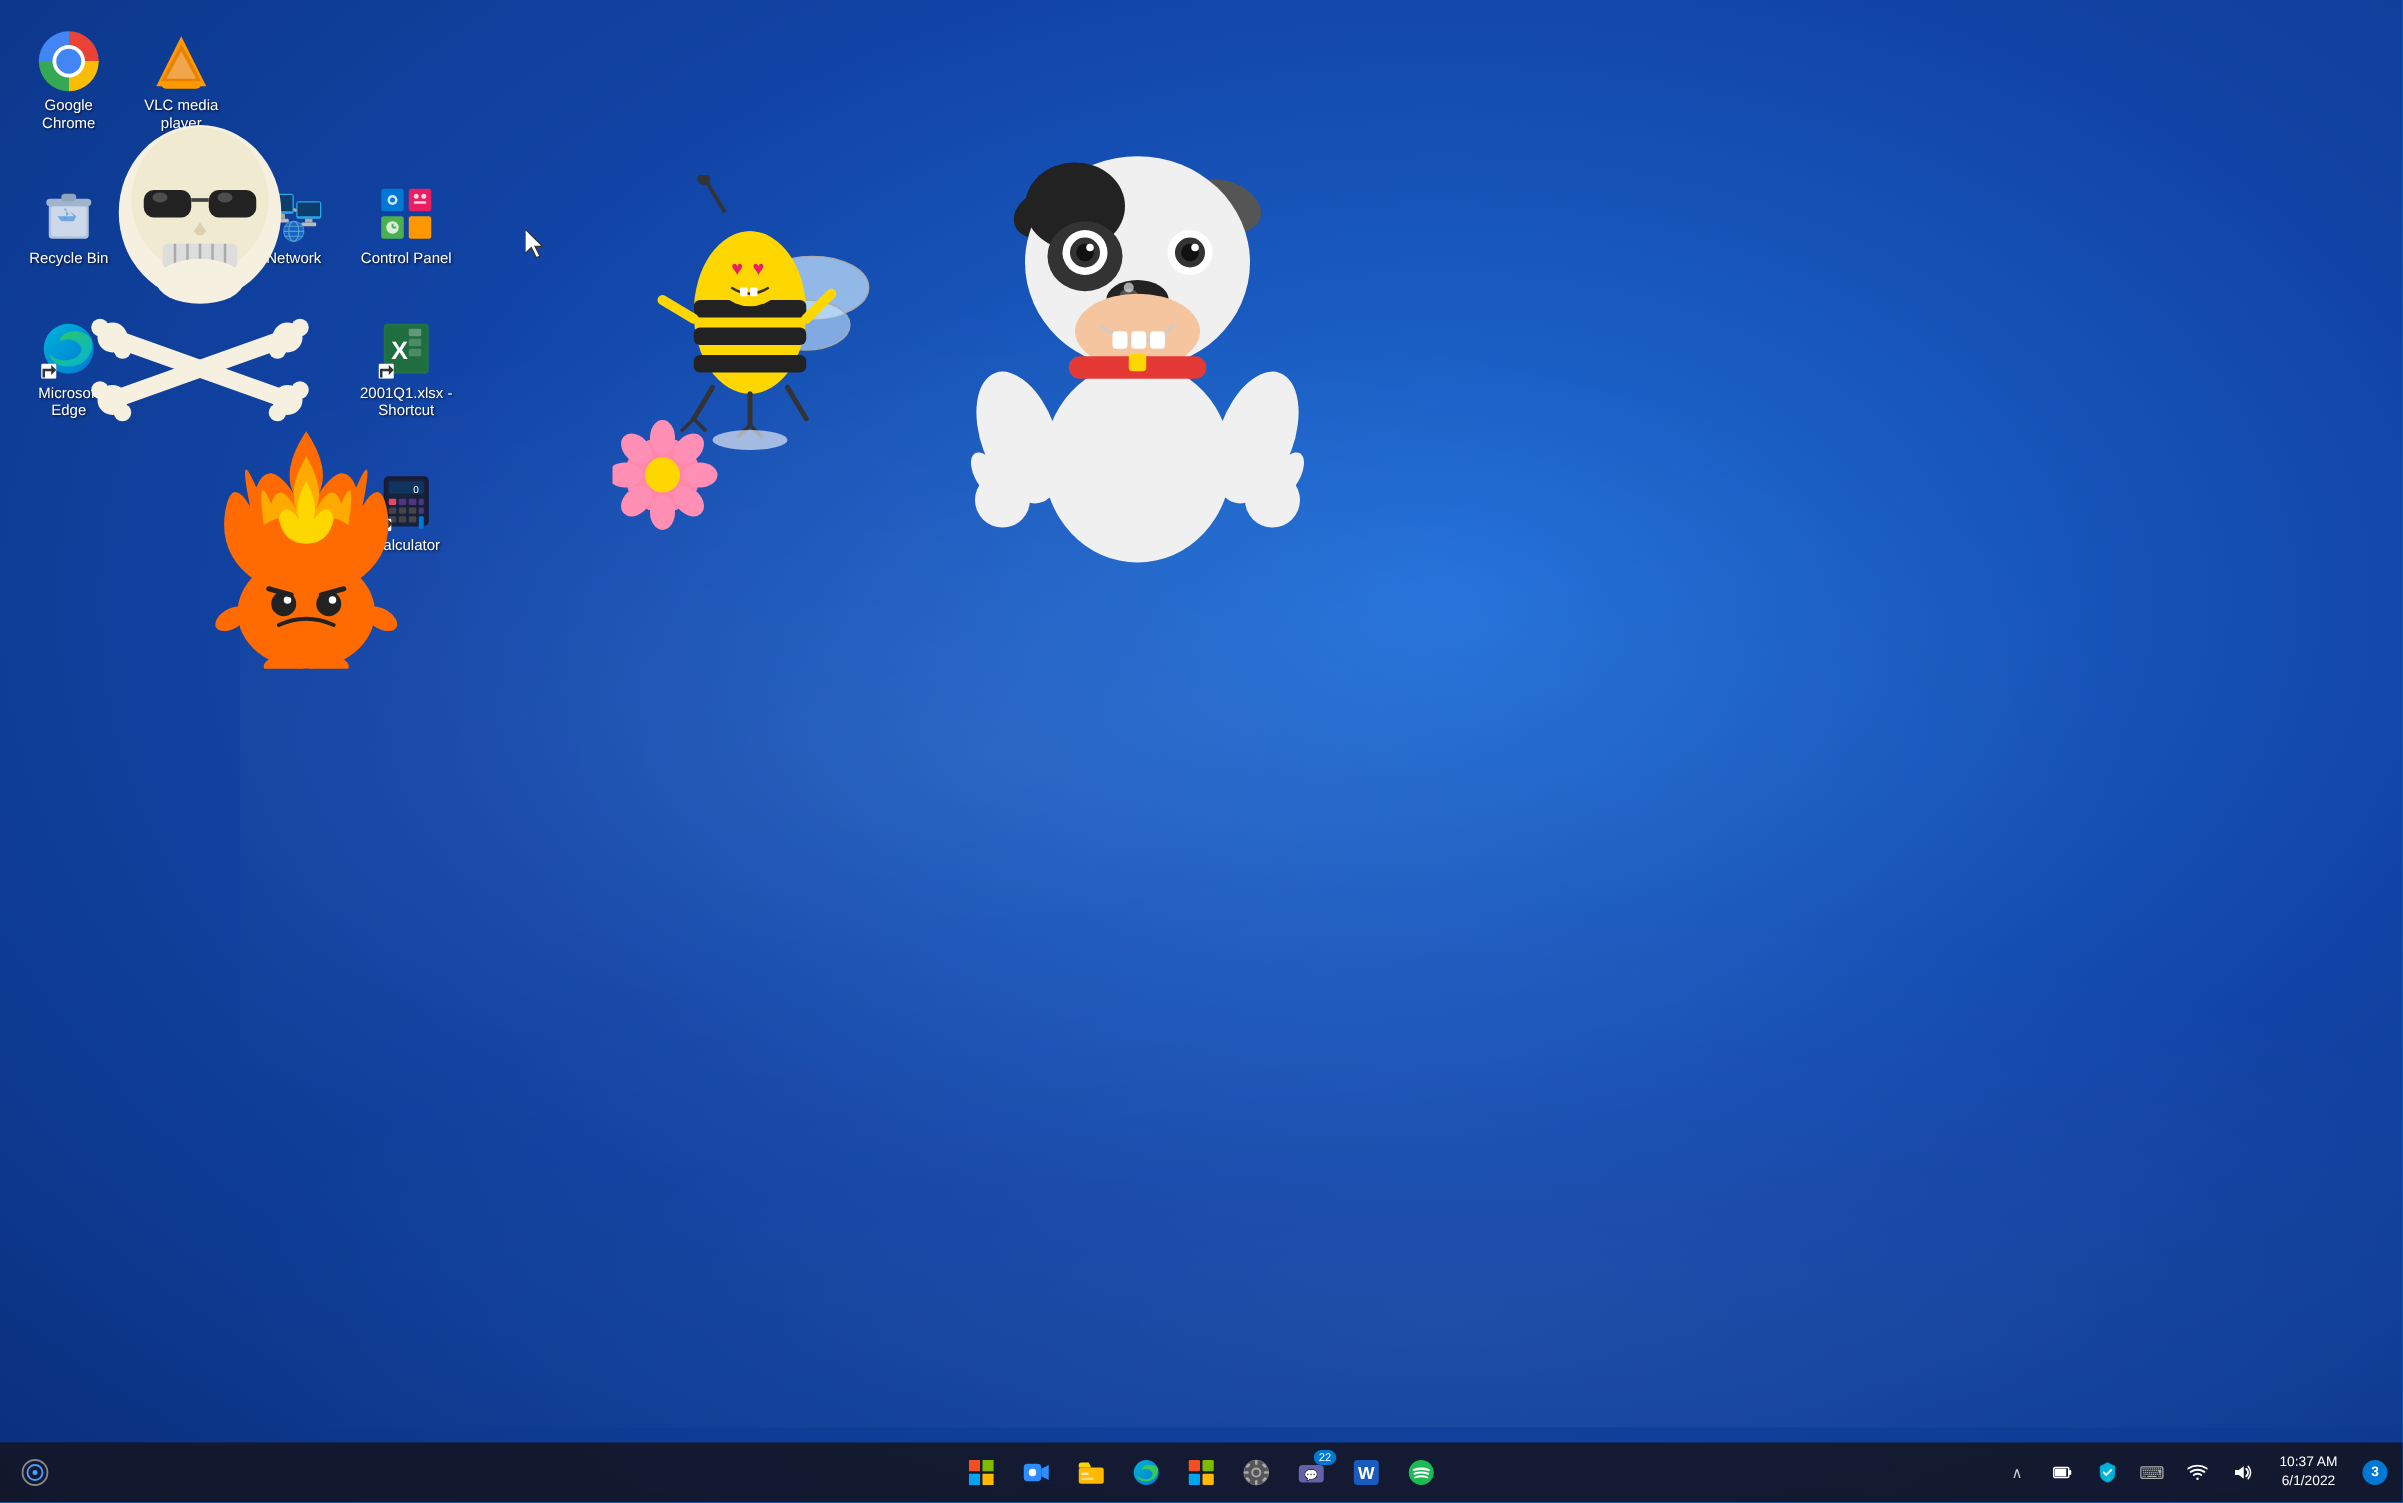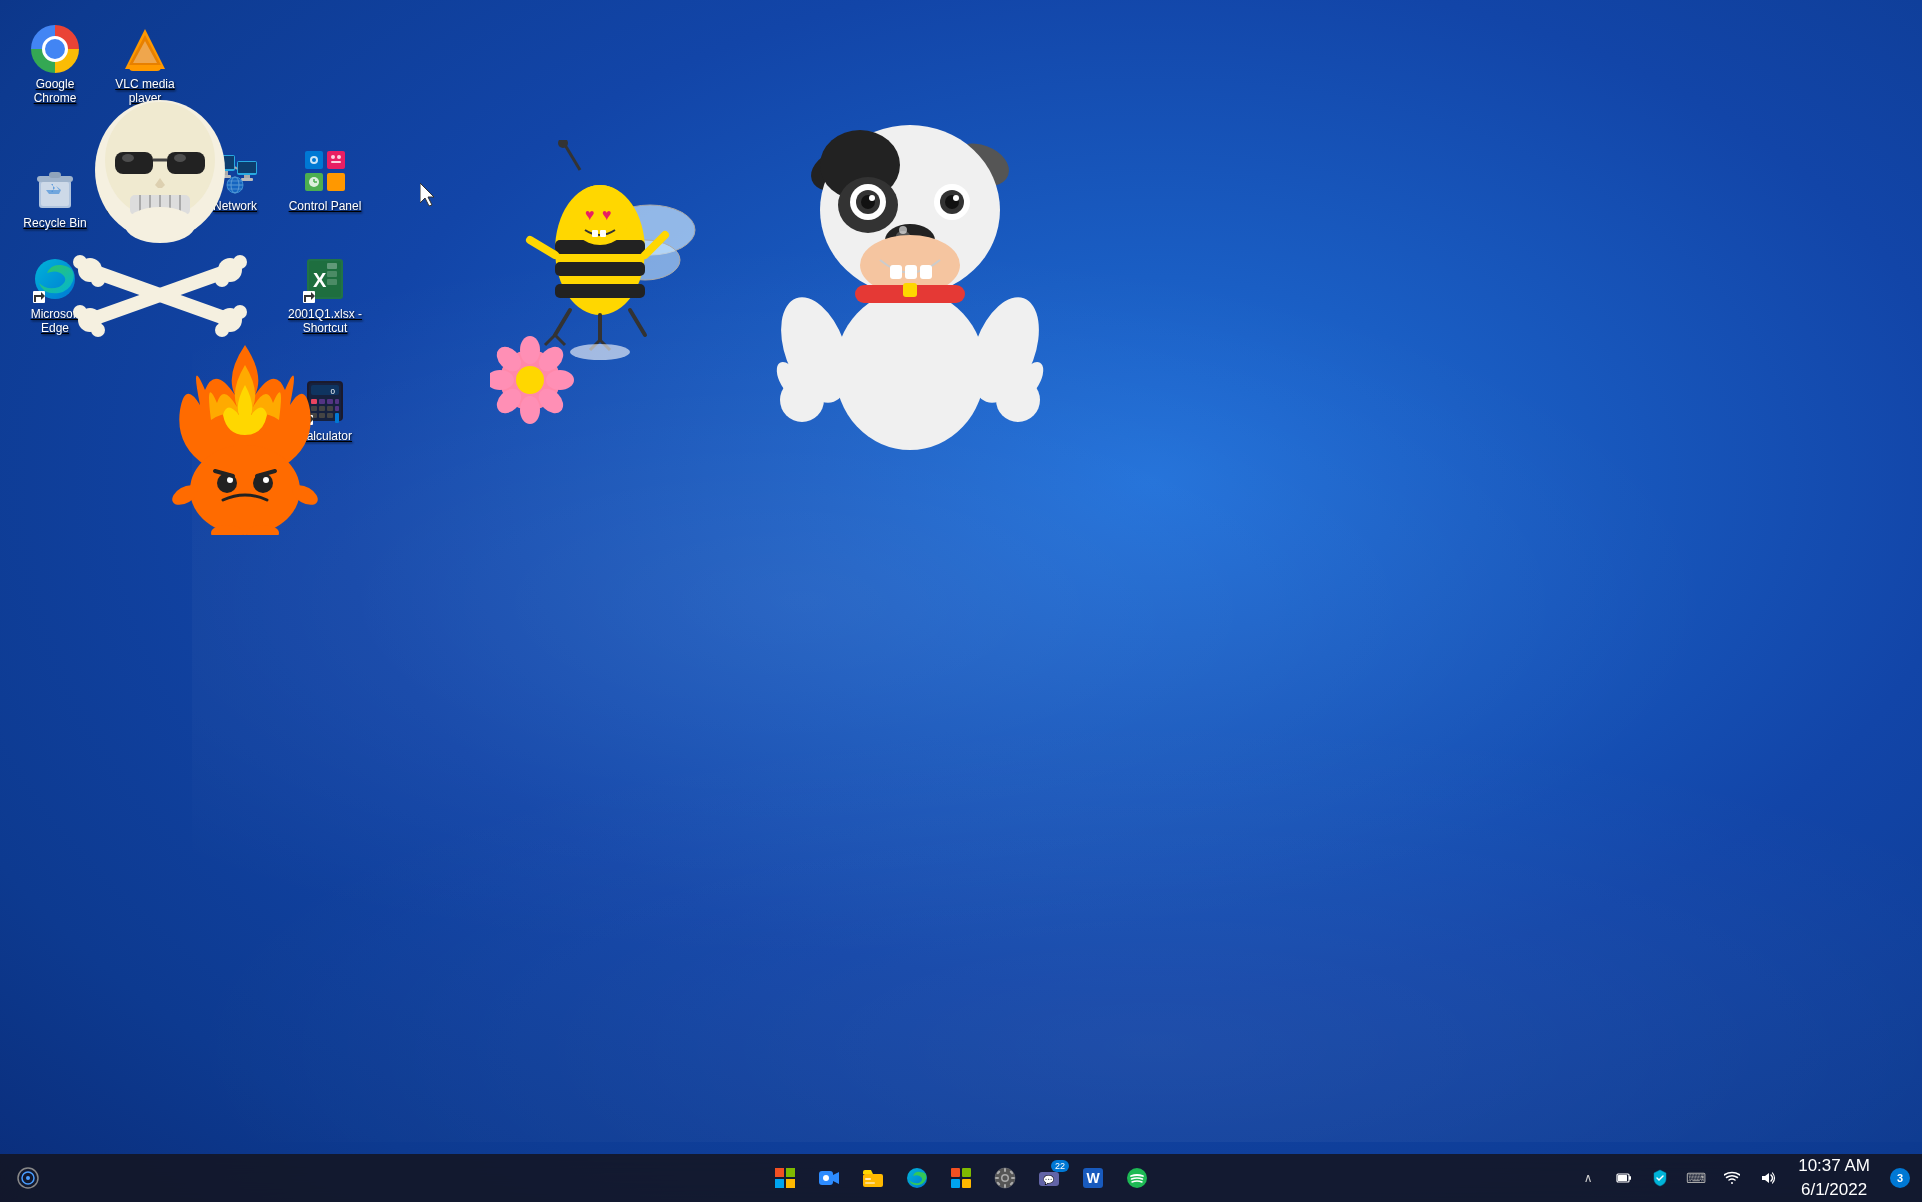--- a/index.html
+++ b/index.html
@@ -50,21 +50,20 @@
     .desktop-icons {
       position: absolute;
       top: 0;
       left: 0;
       padding: 10px;
       display: grid;
       grid-template-columns: repeat(4, 90px);
       grid-template-rows: repeat(5, 110px);
       gap: 0;
       row-gap: 5px;
-      text-decoration: underline;
     }
 
     .desktop-icon {
       display: flex;
       flex-direction: column;
       align-items: center;
       justify-content: center;
       cursor: pointer;
       padding: 5px;
       border-radius: 4px;
@@ -187,21 +186,21 @@
       color: white;
       cursor: pointer;
     }
 
     .clock-area {
       display: flex;
       flex-direction: column;
       align-items: center;
       justify-content: flex-start;
       color: white;
-      font-size: 17px;
+      font-size: 11px;
       line-height: 1.4;
       cursor: pointer;
       padding: 0 8px;
     }
 
     .notification-badge {
       width: 28px;
       height: 40px;
       display: flex;
       align-items: center;
@@ -265,21 +264,21 @@
           <rect x="8" y="38" width="32" height="8" rx="4" fill="#f90"></rect>
           <polygon points="24,10 40,40 8,40" fill="#e88000"></polygon>
           <polygon points="24,16 36,38 12,38" fill="white" opacity="0.3"></polygon>
         </svg>
       </div>
       <span class="icon-label">VLC media player</span>
     </div>
 
 
 
-    <div class="desktop-icon" style="grid-column:1;grid-row:2;justify-content:flex-end;">
+    <div class="desktop-icon" style="grid-column:1;grid-row:2;">
       <div class="icon-image">
         <svg viewBox="0 0 48 48" width="48" height="48">
 
           <rect x="8" y="16" width="32" height="28" rx="3" fill="#b0c4de"></rect>
           <rect x="10" y="18" width="28" height="24" rx="2" fill="#cdd9e8"></rect>
 
           <rect x="6" y="12" width="36" height="6" rx="3" fill="#a0b4cc"></rect>
 
           <rect x="18" y="8" width="12" height="6" rx="3" fill="#90a4bb"></rect>
 

